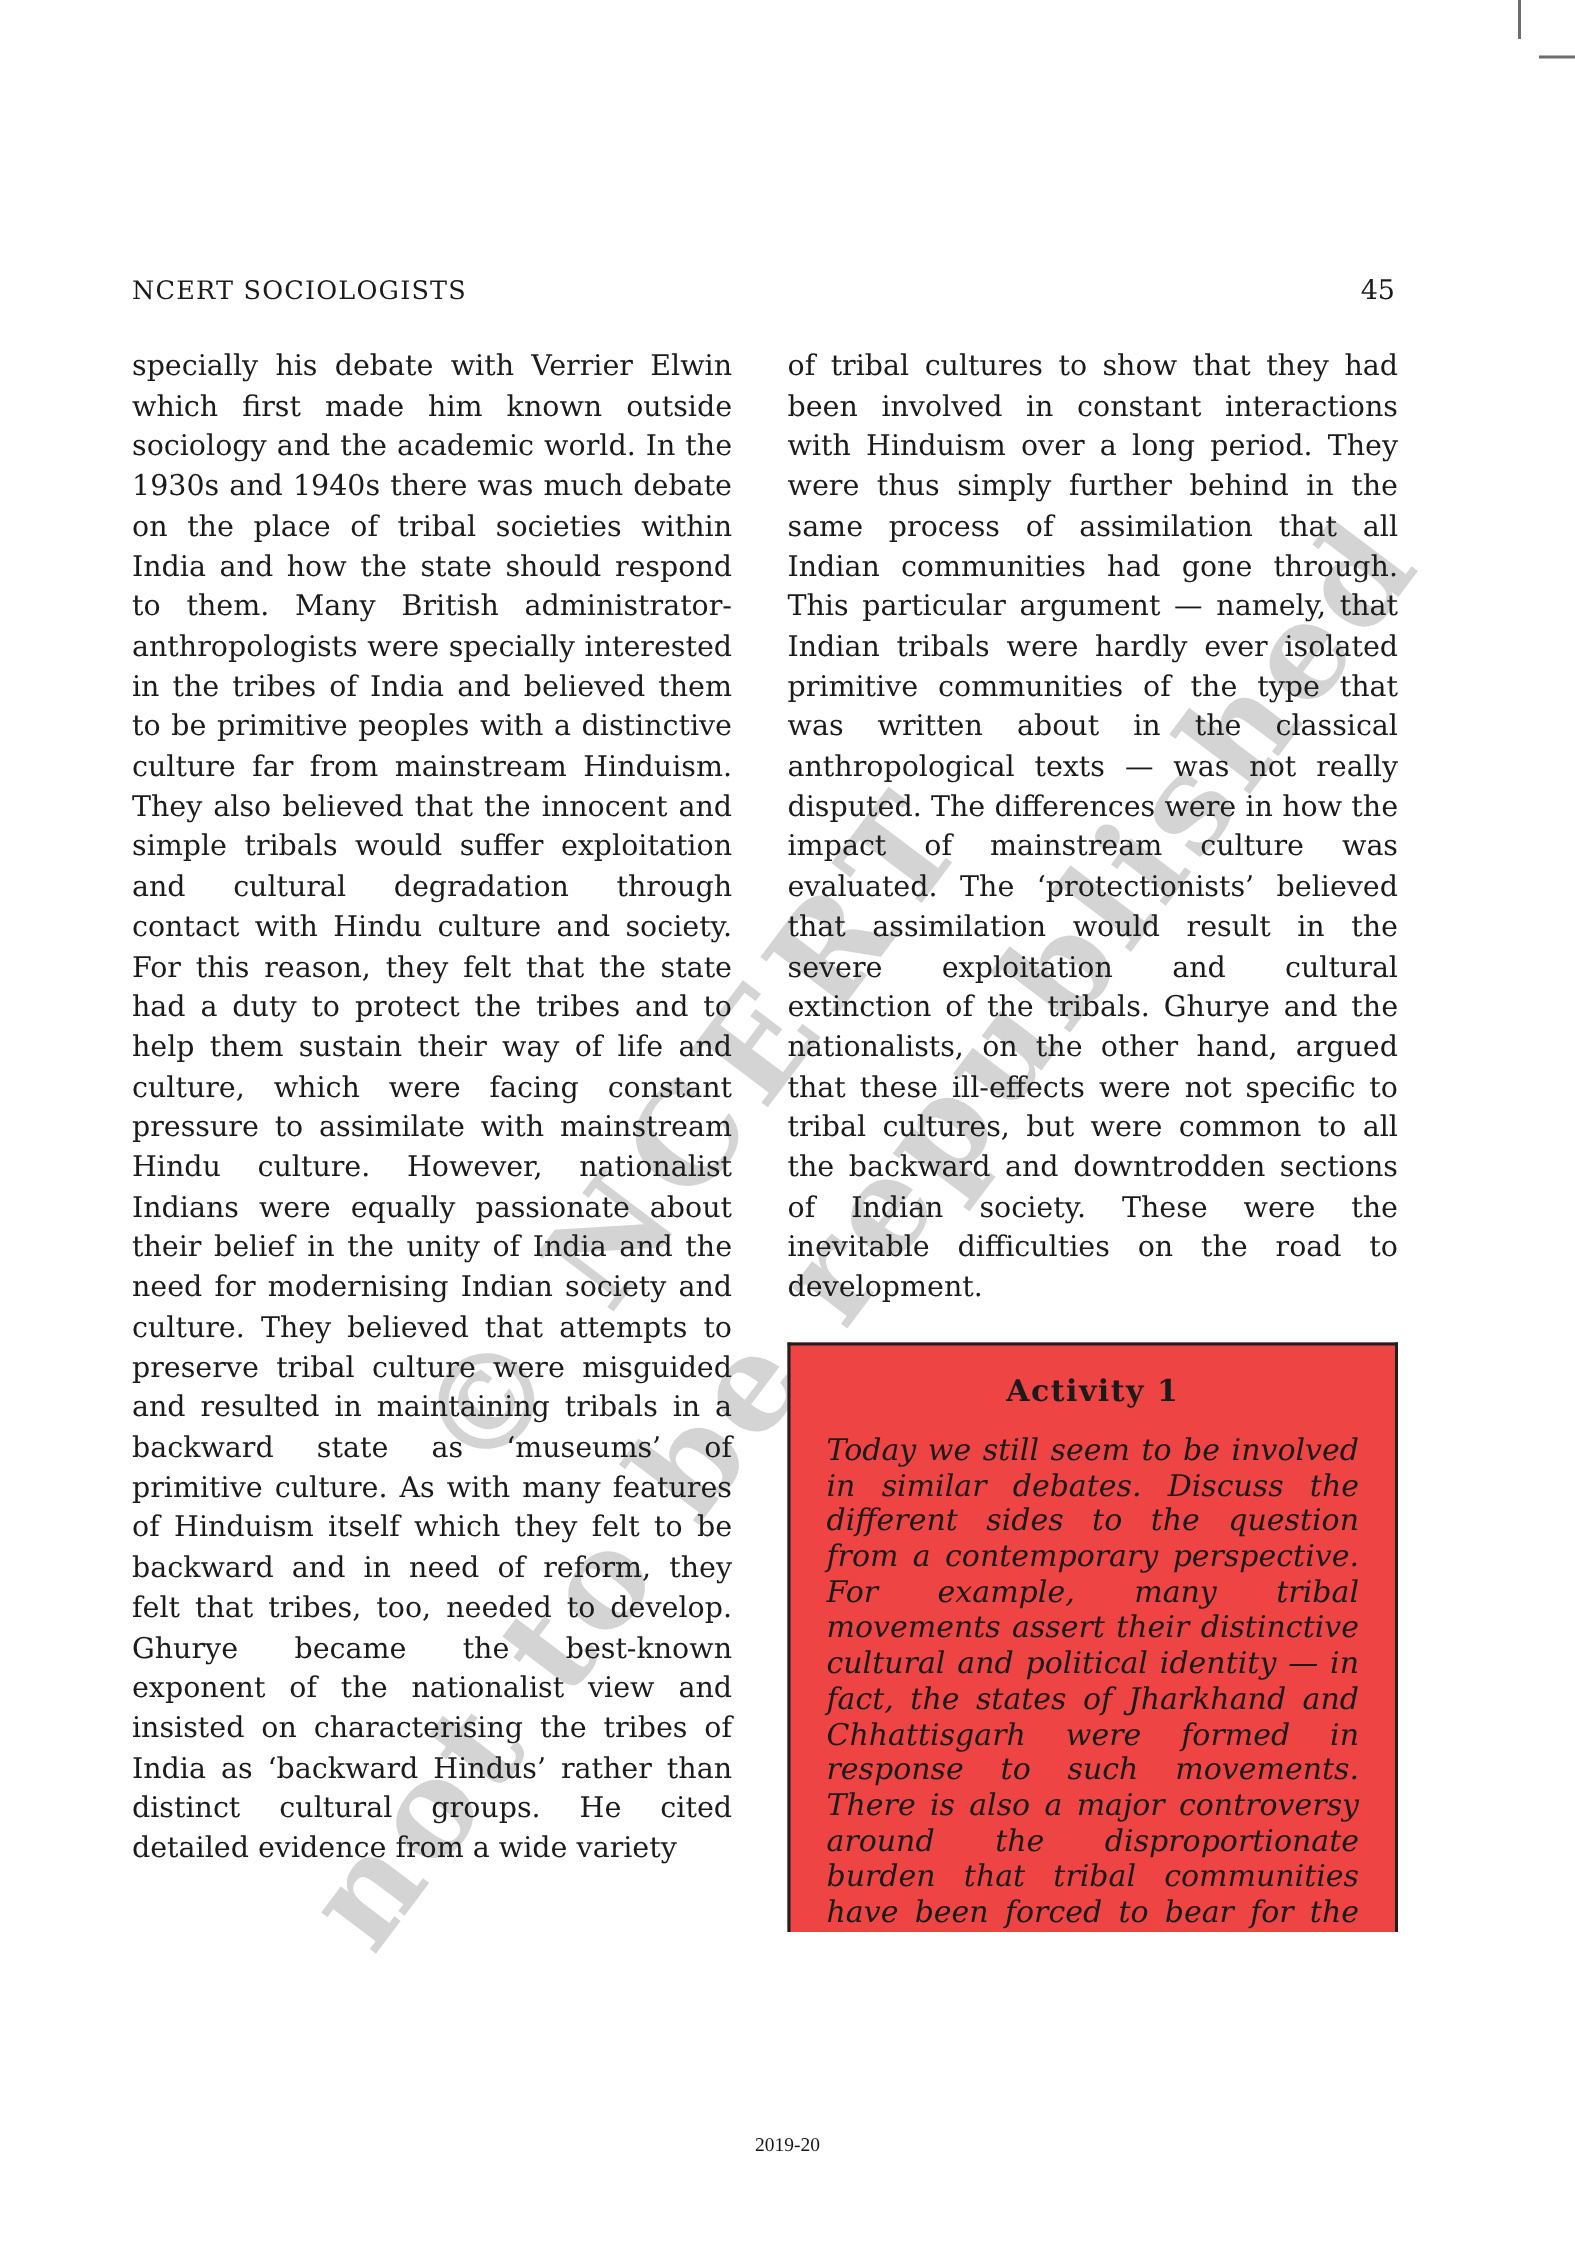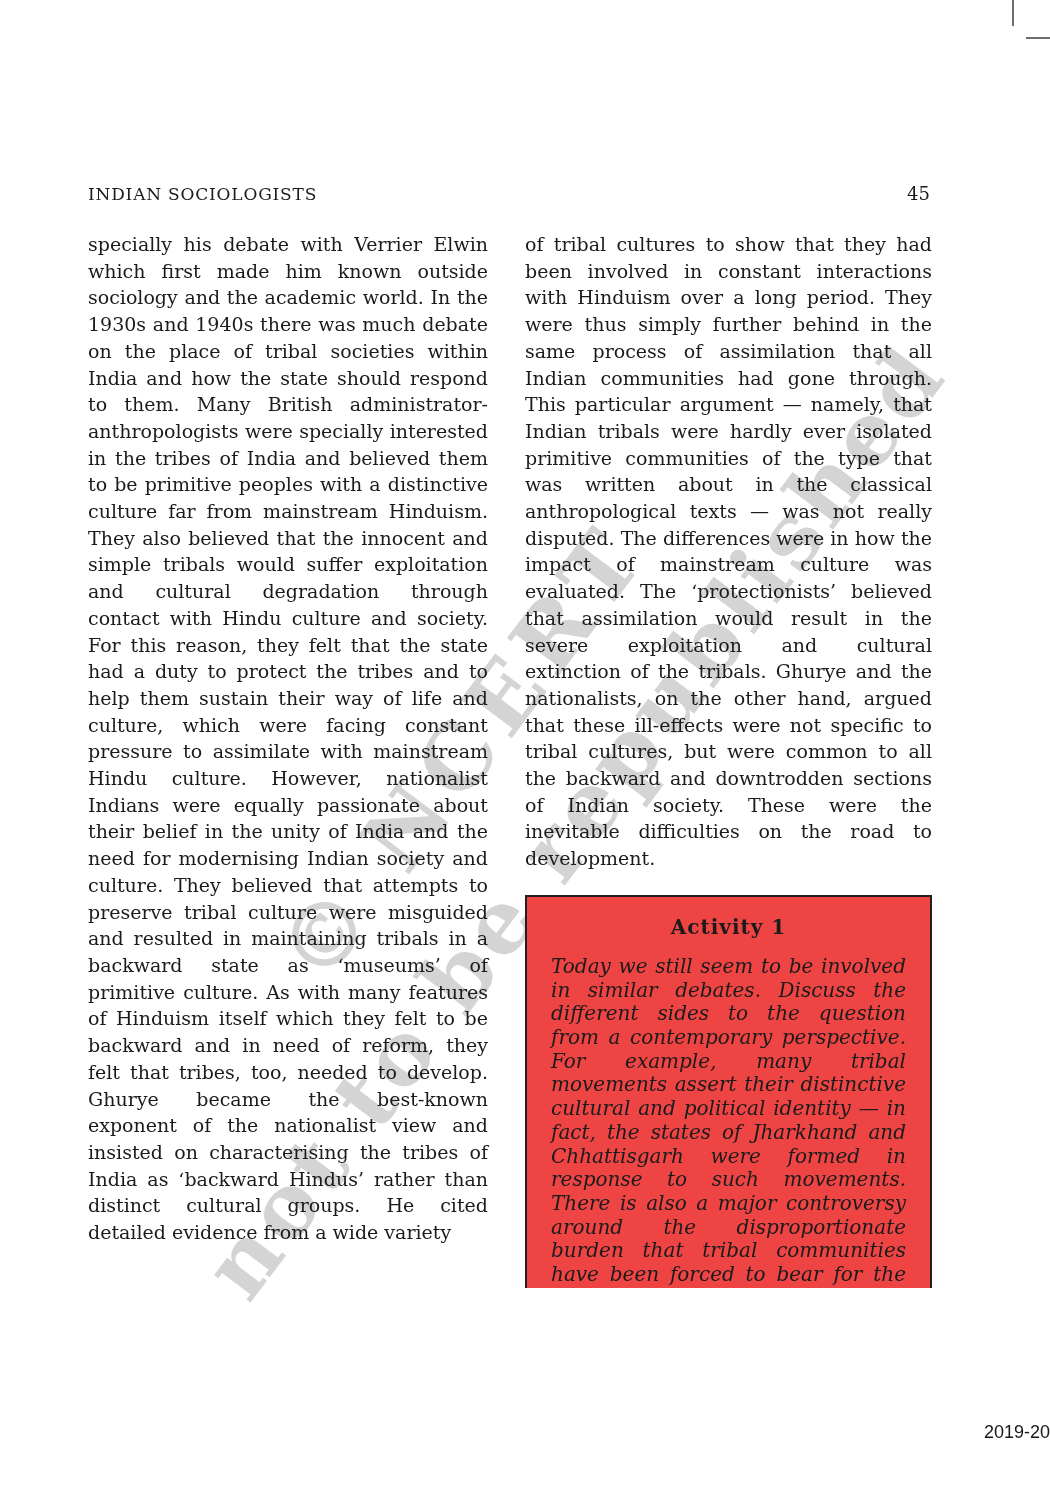--- a/index.html
+++ b/index.html
@@ -102,40 +102,40 @@
     font-size: 20px;
     line-height: 23.7px;
     text-align: justify;
     font-style: italic;
   }
 
   .footer {
     position: absolute;
     left: 0; top: 1422px;
     width: 100%;
-    text-align: right;
-    font-family: Liberation Sans, sans-serif;
-    font-size: 18px;
+    text-align: center;
+    font-family: Liberation Serif, serif;
+    font-size: 13px;
     color: #161616;
     z-index: 2;
   }
 </style>
 </head>
 <body>
 
 <div class="page">
 
   <div class="cropmark-v"></div>
   <div class="cropmark-h"></div>
 
   <div class="wm wm1">© NCERT</div>
   <div class="wm wm2">not to be republished</div>
 
   <div class="running-head">
-    <span class="title">INDIAN SOCIOLOGISTS</span>
+    <span class="title">NCERT SOCIOLOGISTS</span>
     <span class="pgnum">45</span>
   </div>
 
   <div class="columns">
     <div class="col-left">
       <p class="bodytext">specially his debate with Verrier Elwin which first made him known outside sociology and the academic world. In the 1930s and 1940s there was much debate on the place of tribal societies within India and how the state should respond to them. Many British administrator-anthropologists were specially interested in the tribes of India and believed them to be primitive peoples with a distinctive culture far from mainstream Hinduism. They also believed that the innocent and simple tribals would suffer exploitation and cultural degradation through contact with Hindu culture and society. For this reason, they felt that the state had a duty to protect the tribes and to help them sustain their way of life and culture, which were facing constant pressure to assimilate with mainstream Hindu culture. However, nationalist Indians were equally passionate about their belief in the unity of India and the need for modernising Indian society and culture. They believed that attempts to preserve tribal culture were misguided and resulted in maintaining tribals in a backward state as ‘museums’ of primitive culture. As with many features of Hinduism itself which they felt to be backward and in need of reform, they felt that tribes, too, needed to develop. Ghurye became the best-known exponent of the nationalist view and insisted on characterising the tribes of India as ‘backward Hindus’ rather than distinct cultural groups. He cited detailed evidence from a wide variety</p>
     </div>
     <div class="col-right">
       <p class="bodytext">of tribal cultures to show that they had been involved in constant interactions with Hinduism over a long period. They were thus simply further behind in the same process of assimilation that all Indian communities had gone through. This particular argument — namely, that Indian tribals were hardly ever isolated primitive communities of the type that was written about in the classical anthropological texts — was not really disputed. The differences were in how the impact of mainstream culture was evaluated. The ‘protectionists’ believed that assimilation would result in the severe exploitation and cultural extinction of the tribals. Ghurye and the nationalists, on the other hand, argued that these ill-effects were not specific to tribal cultures, but were common to all the backward and downtrodden sections of Indian society. These were the inevitable difficulties on the road to development.</p>
       <div class="activity-box">

